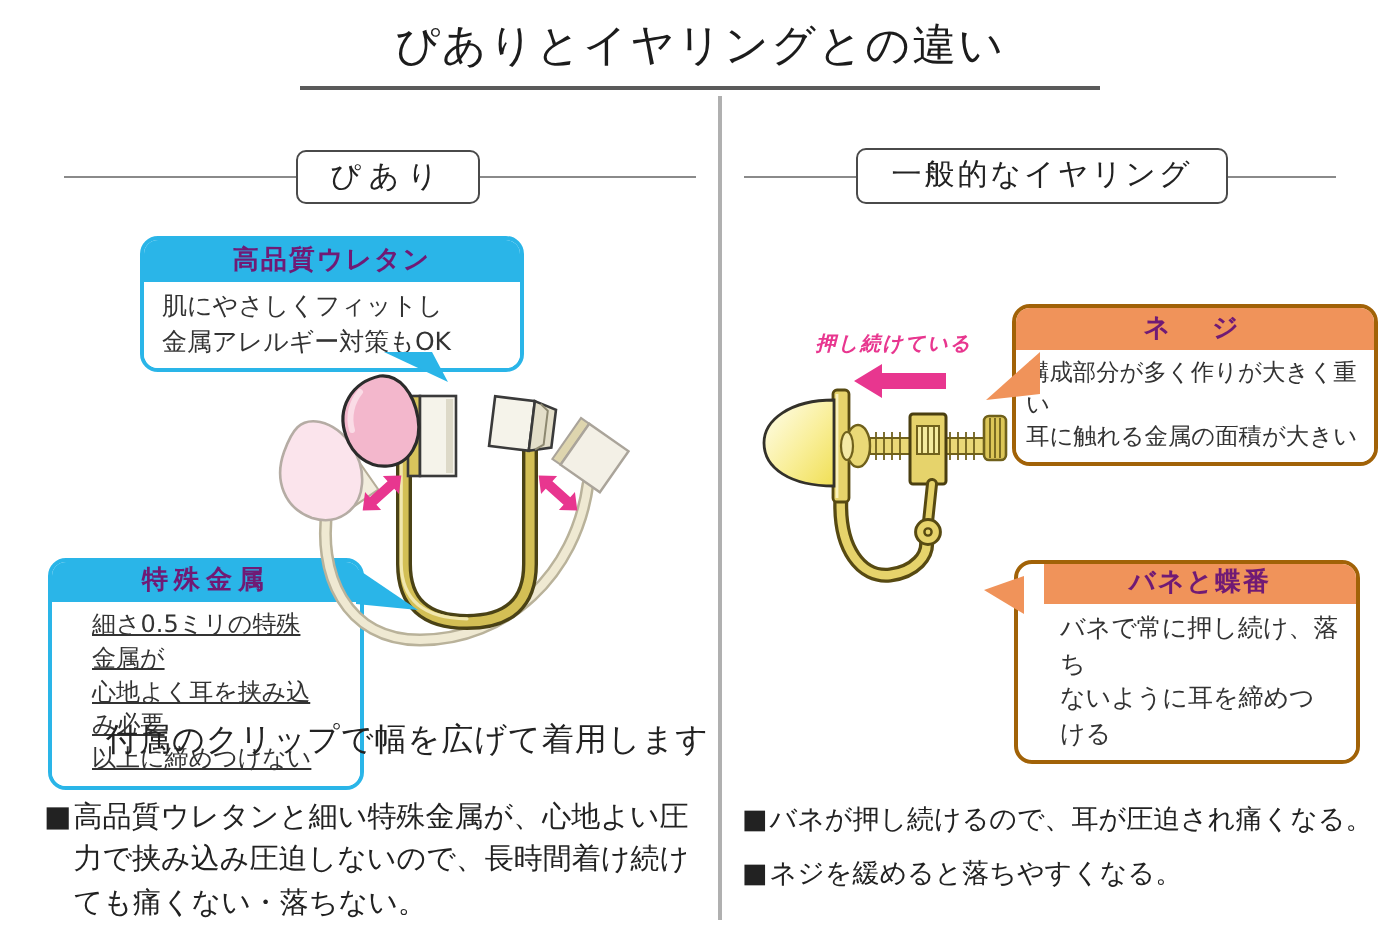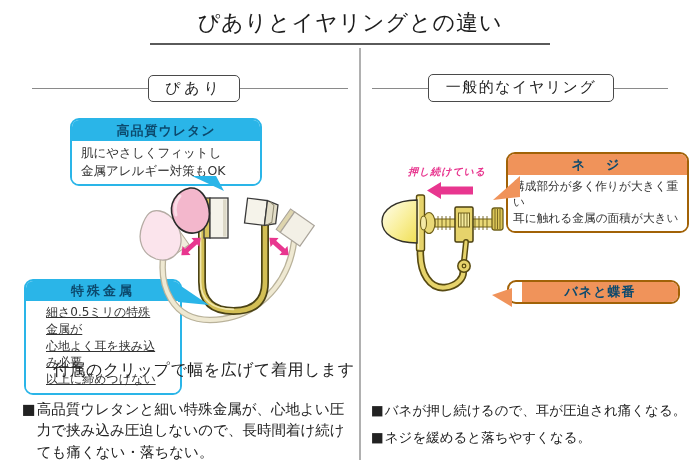--- a/index.html
+++ b/index.html
@@ -19,21 +19,21 @@
   .hline { position:absolute; height:1px; background:#8a8a8a; top:88px; }
   .hline.l { left:32px; width:316px; }
   .hline.r { left:372px; width:296px; }
   .colhead { position:absolute; background:#fff; border:1.5px solid #4a4a4a; border-radius:5px;
              text-align:center; font-size:15px; color:#222; }
   .colhead.l { left:148px; top:75px; width:92px; height:27px; line-height:24px; letter-spacing:4px; }
   .colhead.r { left:428px; top:74px; width:186px; height:28px; line-height:25px; letter-spacing:1.5px; }
 
   
   .callout { position:absolute; border-radius:9px; overflow:hidden; background:#fff; }
-  .callout .chead { color:#0c4a6e; font-weight:bold; font-size:13px; text-align:center; }
+  .callout .chead { color:#701a75; font-weight:bold; font-size:13px; text-align:center; }
   .callout .cbody { background:#fff; white-space:pre-line; color:#333; }
   .callout.cyan { border:2px solid #2ab5e8; }
   .callout.cyan .chead { background:#2ab5e8; }
   .callout.orange { border:2px solid #a16207; }
   .callout.orange .chead { background:#f0935a; }
 
   .co1 { left:70px;  top:118px; width:192px; }
   .co1 .chead { height:21px; line-height:21px; letter-spacing:1px; }
   .co1 .cbody { padding:3px 9px 5px; font-size:12.5px; line-height:1.4; }
 
@@ -101,20 +101,22 @@
   </div>
 
   <div class="callout orange co3">
     <div class="chead">ネ　ジ</div>
     <div class="cbody">構成部分が多く作りが大きく重い
 耳に触れる金属の面積が大きい</div>
   </div>
 
   <div class="callout orange co4">
     <div class="chead">バネと蝶番</div>
+    <div class="cbody">バネで常に押し続け、落ち
+ないように耳を締めつける</div>
   </div>
 
   <div class="push-label">押し続けている</div>
 
   <svg class="illus l" width="215" height="175" viewBox="0 0 215 175">
 
     <g>
       <path d="M 36,70 C 30,105 45,138 82,138 C 125,138 160,105 166,60" fill="none" stroke="#b9b29a" stroke-width="6.5" stroke-linecap="round"></path>
       <path d="M 36,70 C 30,105 45,138 82,138 C 125,138 160,105 166,60" fill="none" stroke="#efe9d2" stroke-width="4" stroke-linecap="round"></path>
     </g>

